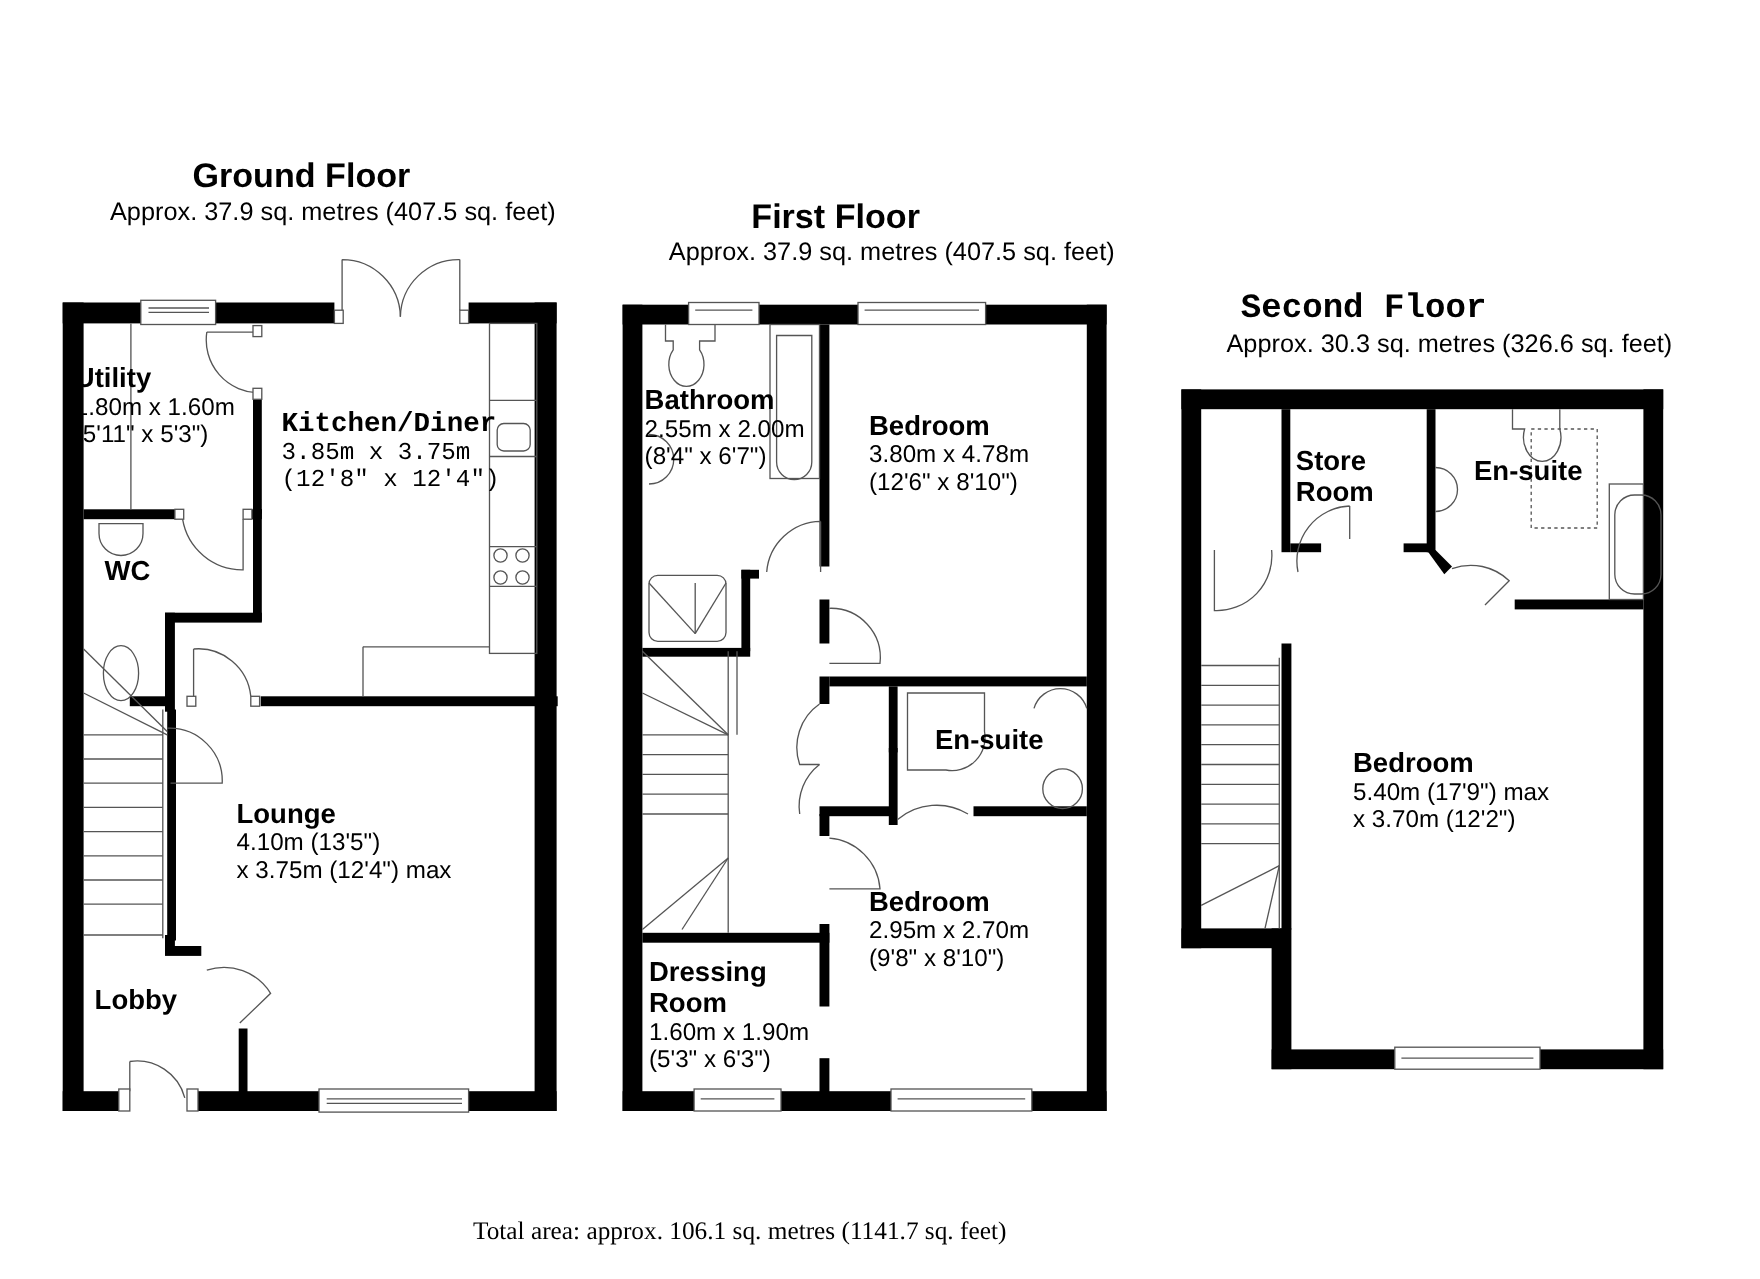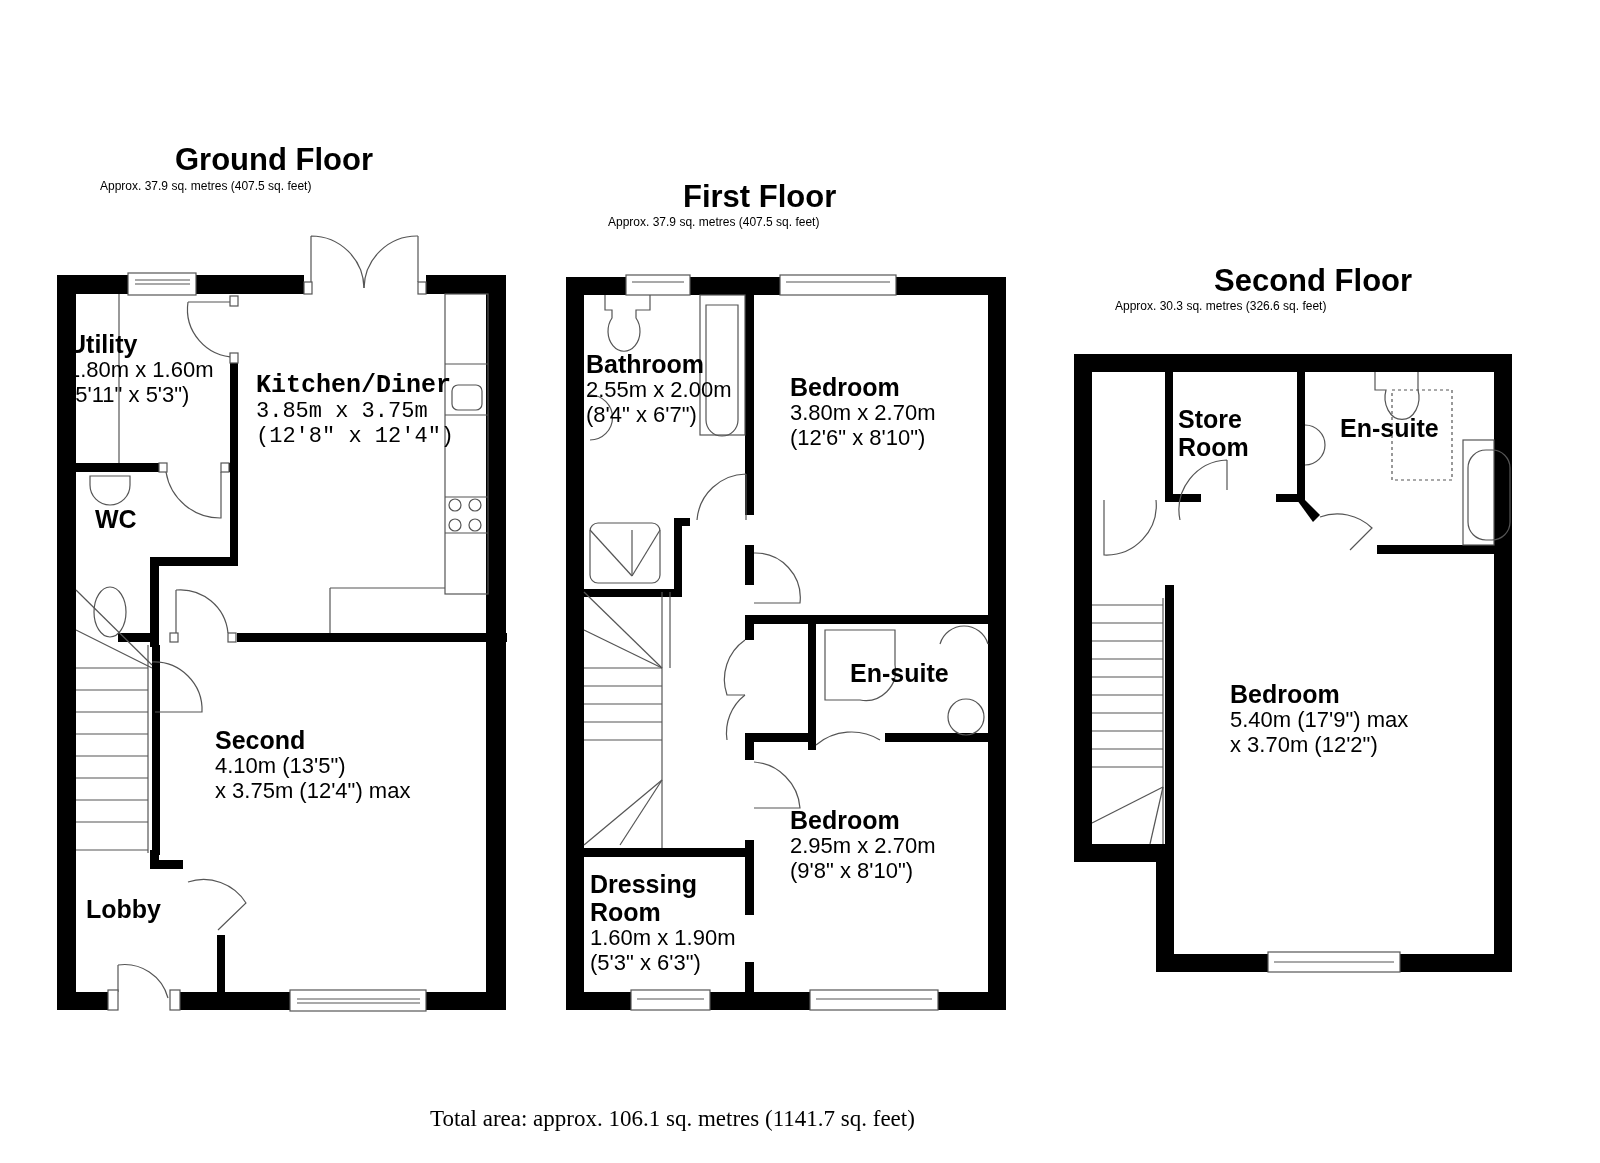--- a/index.html
+++ b/index.html
@@ -1,21 +1,21 @@
 <!DOCTYPE html>
 <html><head>
   <meta charset="utf-8">
   <style>
     html, body { margin: 0; padding: 0; background: #ffffff; }
     body { width: 1600px; height: 1163px; position: relative; overflow: hidden;
            font-family: "Liberation Sans", "DejaVu Sans", sans-serif; color: #000; }
     .plan-svg { position: absolute; left: 0; top: 0; }
     .txt { position: absolute; white-space: nowrap; line-height: 1.12; }
     .floor-title { font-weight: bold; font-size: 31px; }
-    .floor-area { font-size: 12px; }
+    .floor-area { font-size: 23px; }
     .room-name { font-weight: bold; font-size: 25px; }
     .room-dim { font-size: 22px; }
     .total { font-size: 23px; }
   </style>
 </head>
 <body>
 
 <svg class="plan-svg" width="1600" height="1163" viewBox="0 0 1600 1163" xmlns="http://www.w3.org/2000/svg">
 
   <g>
@@ -263,57 +263,57 @@
 </div>
 <div class="txt" style="left:256px; top:372px; width:200px;font-family:Liberation Mono, monospace;">
   <div class="room-name">Kitchen/Diner</div>
   <div class="room-dim">3.85m x 3.75m</div>
   <div class="room-dim">(12'8" x 12'4")</div>
 </div>
 <div class="txt" style="left:95px; top:505px; width:60px;">
   <div class="room-name">WC</div>
 </div>
 <div class="txt" style="left:215px; top:726px; width:220px;">
-  <div class="room-name">Second</div>
+  <div class="room-name">Lounge</div>
   <div class="room-dim">4.10m (13'5")</div>
   <div class="room-dim">x 3.75m (12'4") max</div>
 </div>
 <div class="txt" style="left:86px; top:895px; width:100px;">
   <div class="room-name">Lobby</div>
 </div>
 
 <div class="txt floor-title" style="left:683px; top:180px; width:200px;">First Floor</div>
 <div class="txt floor-area" style="left:608px; top:216px; width:350px;">Approx. 37.9 sq. metres (407.5 sq. feet)</div>
 
 <div class="txt" style="left:586px; top:350px; width:150px;">
   <div class="room-name">Bathroom</div>
   <div class="room-dim">2.55m x 2.00m</div>
   <div class="room-dim">(8'4" x 6'7")</div>
 </div>
 <div class="txt" style="left:790px; top:373px; width:160px;">
   <div class="room-name">Bedroom</div>
-  <div class="room-dim">3.80m x 2.70m</div>
+  <div class="room-dim">3.80m x 4.78m</div>
   <div class="room-dim">(12'6" x 8'10")</div>
 </div>
 <div class="txt" style="left:850px; top:659px; width:115px;">
   <div class="room-name">En-suite</div>
 </div>
 <div class="txt" style="left:790px; top:806px; width:160px;">
   <div class="room-name">Bedroom</div>
   <div class="room-dim">2.95m x 2.70m</div>
   <div class="room-dim">(9'8" x 8'10")</div>
 </div>
 <div class="txt" style="left:590px; top:870px; width:150px;">
   <div class="room-name">Dressing</div>
   <div class="room-name">Room</div>
   <div class="room-dim">1.60m x 1.90m</div>
   <div class="room-dim">(5'3" x 6'3")</div>
 </div>
 
-<div class="txt floor-title" style="left:1214px; top:264px; width:220px;">Second Floor</div>
+<div class="txt floor-title" style="left:1128px; top:264px; width:220px;font-family:Liberation Mono, monospace;">Second Floor</div>
 <div class="txt floor-area" style="left:1115px; top:300px; width:350px;">Approx. 30.3 sq. metres (326.6 sq. feet)</div>
 
 <div class="txt" style="left:1178px; top:405px; width:115px;">
   <div class="room-name">Store</div>
   <div class="room-name">Room</div>
 </div>
 <div class="txt" style="left:1340px; top:414px; width:115px;">
   <div class="room-name">En-suite</div>
 </div>
 <div class="txt" style="left:1230px; top:680px; width:220px;">

